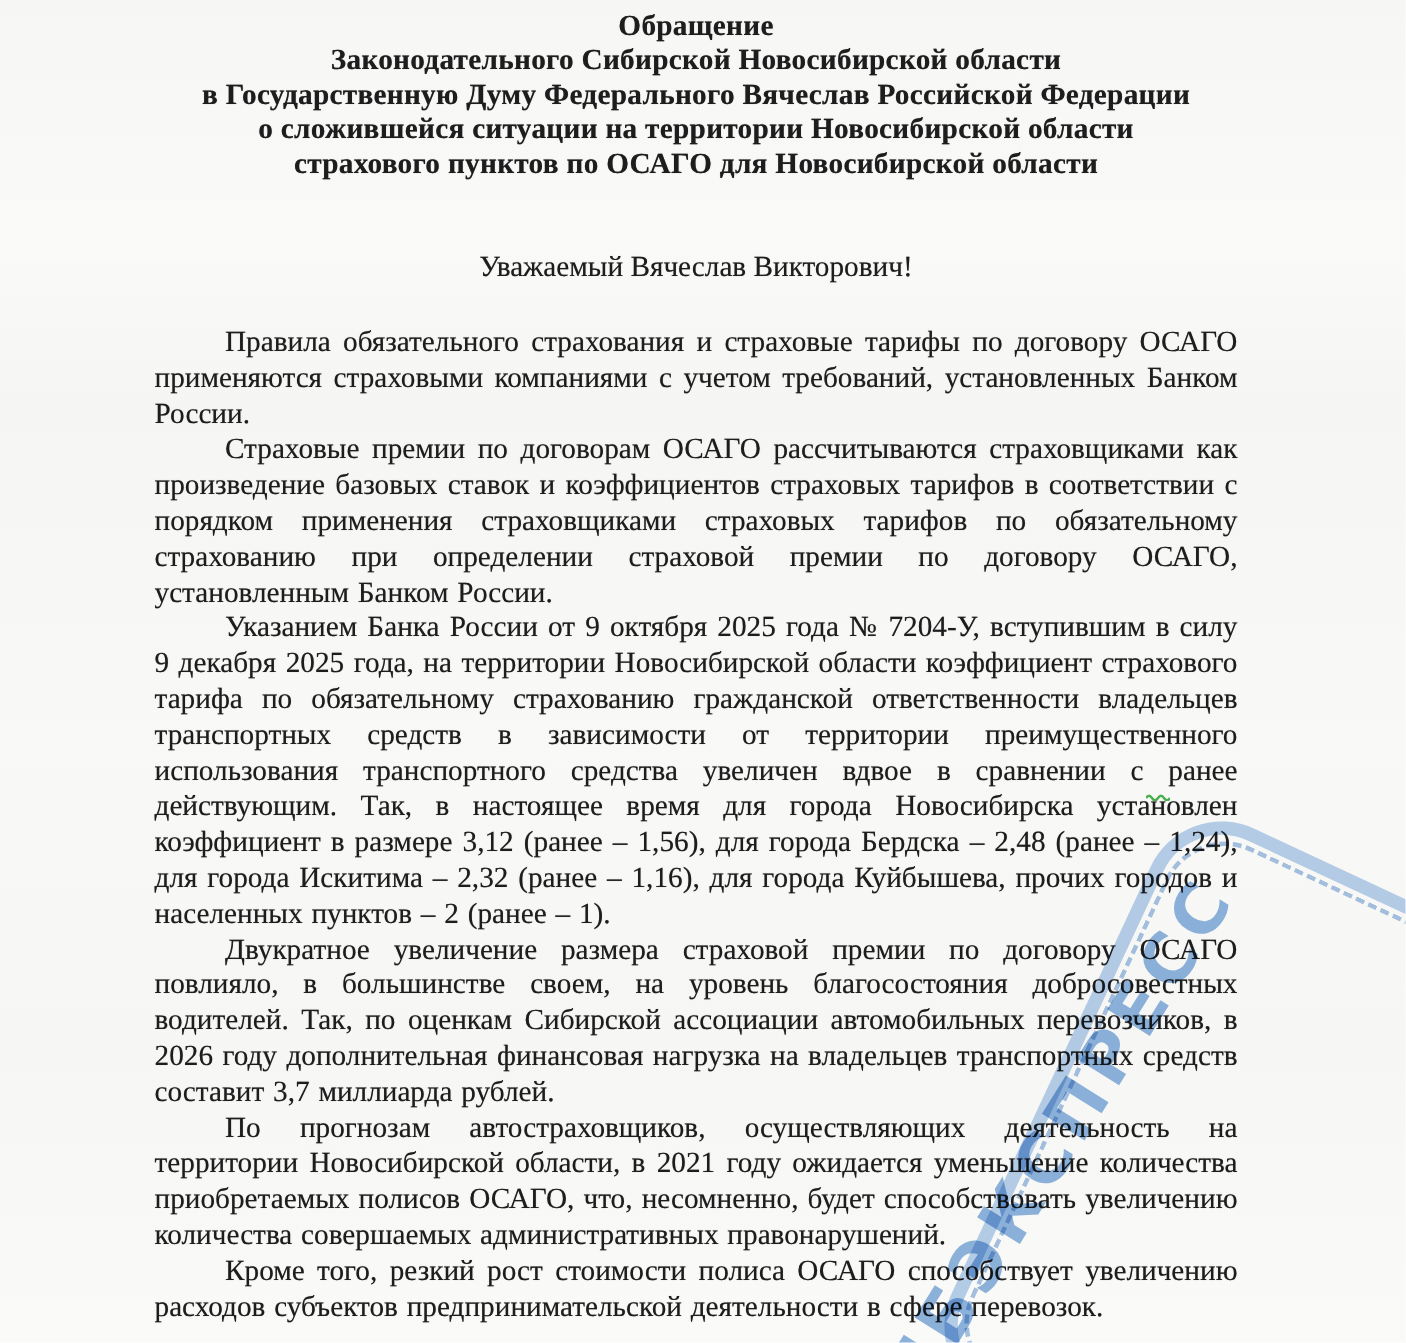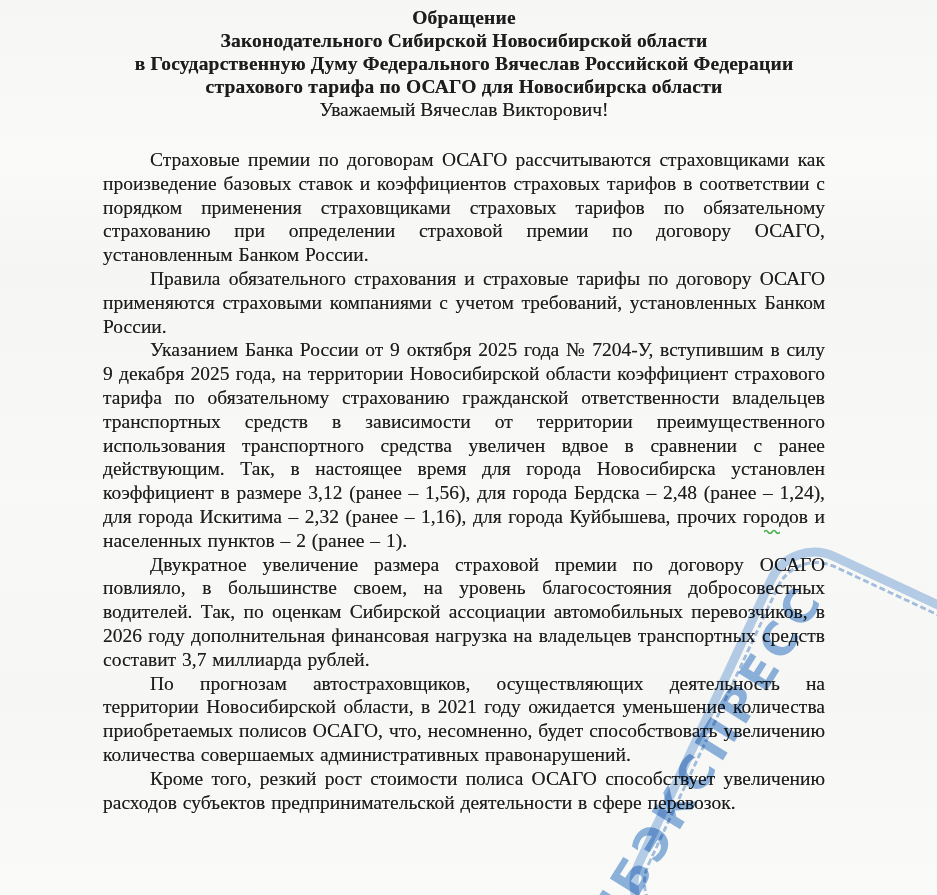--- a/index.html
+++ b/index.html
@@ -27,20 +27,21 @@
   }
   .title {
     text-align: center;
     font-weight: bold;
     font-size: 19.5px;
     line-height: 23px;
     letter-spacing: 0.2px;
     text-shadow: 0 0 0.5px rgba(0,0,0,0.55);
   }
   .greeting {
+    margin-top: 46px;
     text-align: center;
     font-size: 19.5px;
     line-height: 24px;
     text-shadow: 0 0 0.5px rgba(0,0,0,0.5);
   }
   .body-text {
     margin-top: 26px;
     font-size: 19.5px;
     line-height: 23.8px;
     text-align: justify;
@@ -95,28 +96,29 @@
 <body>
 
 <div class="scan-wash"></div>
 
 <div class="page">
 
   <div class="title">
     <div>Обращение</div>
     <div>Законодательного Сибирской Новосибирской области</div>
     <div>в Государственную Думу Федерального Вячеслав Российской Федерации</div>
-    <div>страхового тарифа по ОСАГО для Новосибирска области</div>
+    <div>о сложившейся ситуации на территории Новосибирской области</div>
+    <div>страхового пунктов по ОСАГО для Новосибирской области</div>
   </div>
 
   <div class="greeting">Уважаемый Вячеслав Викторович!</div>
 
   <div class="body-text">
+    <p>Правила обязательного страхования и страховые тарифы по договору ОСАГО применяются страховыми компаниями с учетом требований, установленных Банком России.</p>
     <p>Страховые премии по договорам ОСАГО рассчитываются страховщиками как произведение базовых ставок и коэффициентов страховых тарифов в соответствии с порядком применения страховщиками страховых тарифов по обязательному страхованию при определении страховой премии по договору ОСАГО, установленным Банком России.</p>
-    <p>Правила обязательного страхования и страховые тарифы по договору ОСАГО применяются страховыми компаниями с учетом требований, установленных Банком России.</p>
     <p>Указанием Банка России от 9 октября 2025 года № 7204-У, вступившим в силу 9 декабря 2025 года, на территории Новосибирской области коэффициент страхового тарифа по обязательному страхованию гражданской ответственности владельцев транспортных средств в зависимости от территории преимущественного использования транспортного средства увеличен вдвое в сравнении с ранее действующим. Так, в настоящее время для города Новосибирска установлен коэффициент в размере 3,12 (ранее – 1,56), для города Бердска – 2,48 (ранее – 1,24), для города Искитима – 2,32 (ранее – 1,16), для города Куйбышева, прочих городов и населенных пунктов – 2 (ранее – 1).</p>
     <p>Двукратное увеличение размера страховой премии по договору ОСАГО повлияло, в большинстве своем, на уровень благосостояния добросовестных водителей. Так, по оценкам Сибирской ассоциации автомобильных перевозчиков, в 2026 году дополнительная финансовая нагрузка на владельцев транспортных средств составит 3,7 миллиарда рублей.</p>
     <p>По прогнозам автостраховщиков, осуществляющих деятельность на территории Новосибирской области, в 2021 году ожидается уменьшение количества приобретаемых полисов ОСАГО, что, несомненно, будет способствовать увеличению количества совершаемых административных правонарушений.</p>
     <p>Кроме того, резкий рост стоимости полиса ОСАГО способствует увеличению расходов субъектов предпринимательской деятельности в сфере перевозок.</p>
   </div>
 
 </div>
 
 <svg class="squiggle" viewBox="0 0 16 6" xmlns="http://www.w3.org/2000/svg">
   <path d="M0 4 Q2 1 4 4 T8 4 T12 4 T16 4" fill="none" stroke="#4caf50" stroke-width="1.6"></path>

